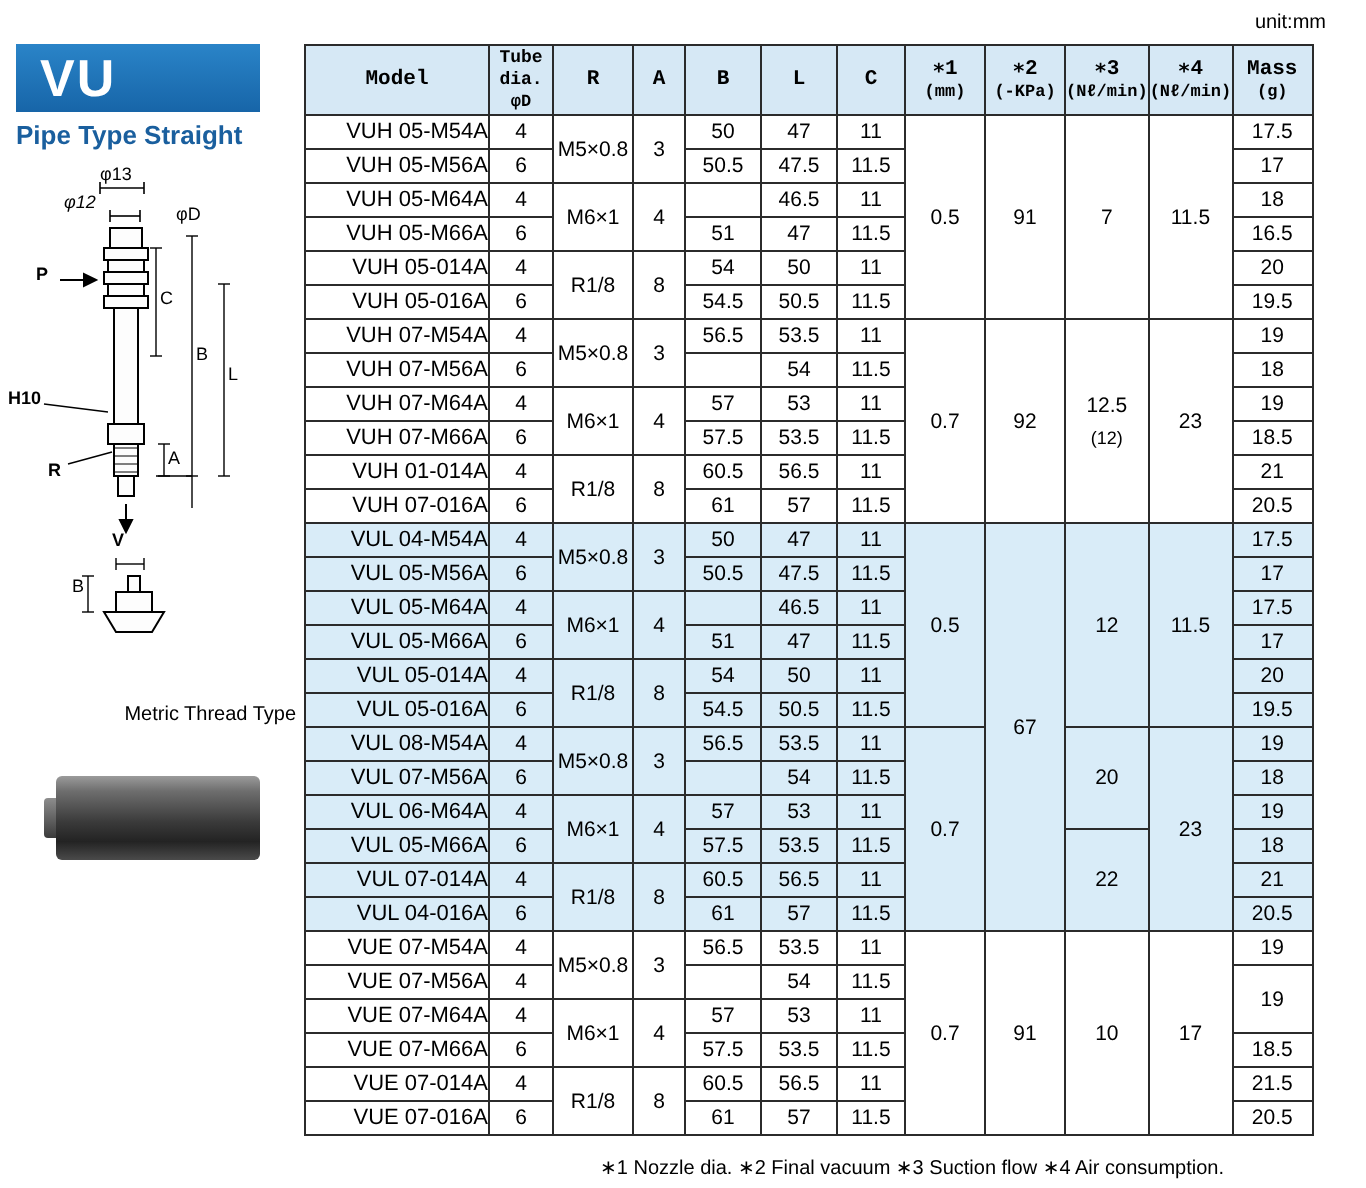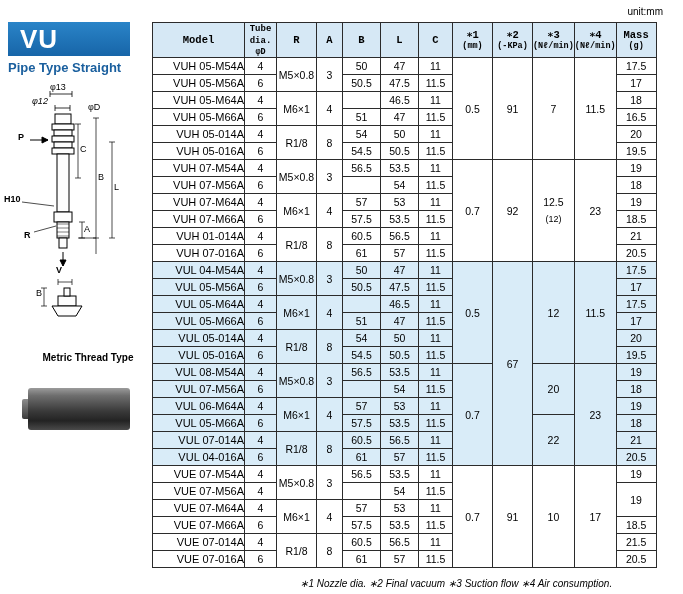--- a/index.html
+++ b/index.html
@@ -41,21 +41,21 @@
     border-radius:3px;
     background:linear-gradient(to bottom,#9b9b9b 0%,#6e6e6e 18%,#3a3a3a 55%,#232323 78%,#4a4a4a 100%);
   }
   #photo-tip{
     position:absolute;left:22px;top:399px;width:14px;height:20px;
     background:linear-gradient(to bottom,#8d8d8d,#3b3b3b);
     border-radius:2px;
   }
   #metric-caption{
     position:absolute;left:28px;top:352px;width:120px;
-    font-size:10px;text-align:center;font-weight:bold;
+    font-size:10px;text-align:right;
   }
   
   #unit{
     position:absolute;right:20px;top:6px;font-size:10px;
   }
   
   #table-wrap{
     position:absolute;left:152px;top:22px;
   }
   table{
@@ -76,21 +76,21 @@
     font-weight:bold;
     font-size:10.5px;
     height:34px;
     line-height:11px;
     font-family:Liberation Mono, monospace;
   }
   th small{font-size:8.5px;font-weight:bold;display:block;line-height:10px;}
   .model-cell{text-align:right;padding-left:6px;font-size:11px;}
   .band-blue td{background:#d9ecf8;}
   #footnote{
-    position:absolute;left:300px;top:578px;font-size:10px;font-style:italic;
+    position:absolute;left:300px;top:578px;font-size:10px;
   }
 </style>
 </head>
 <body>
 
 <div id="left-panel">
 
   <div id="logo-block"></div>
   <div id="logo-text">VU</div>
   <div id="logo-sub">Pipe Type Straight</div>

